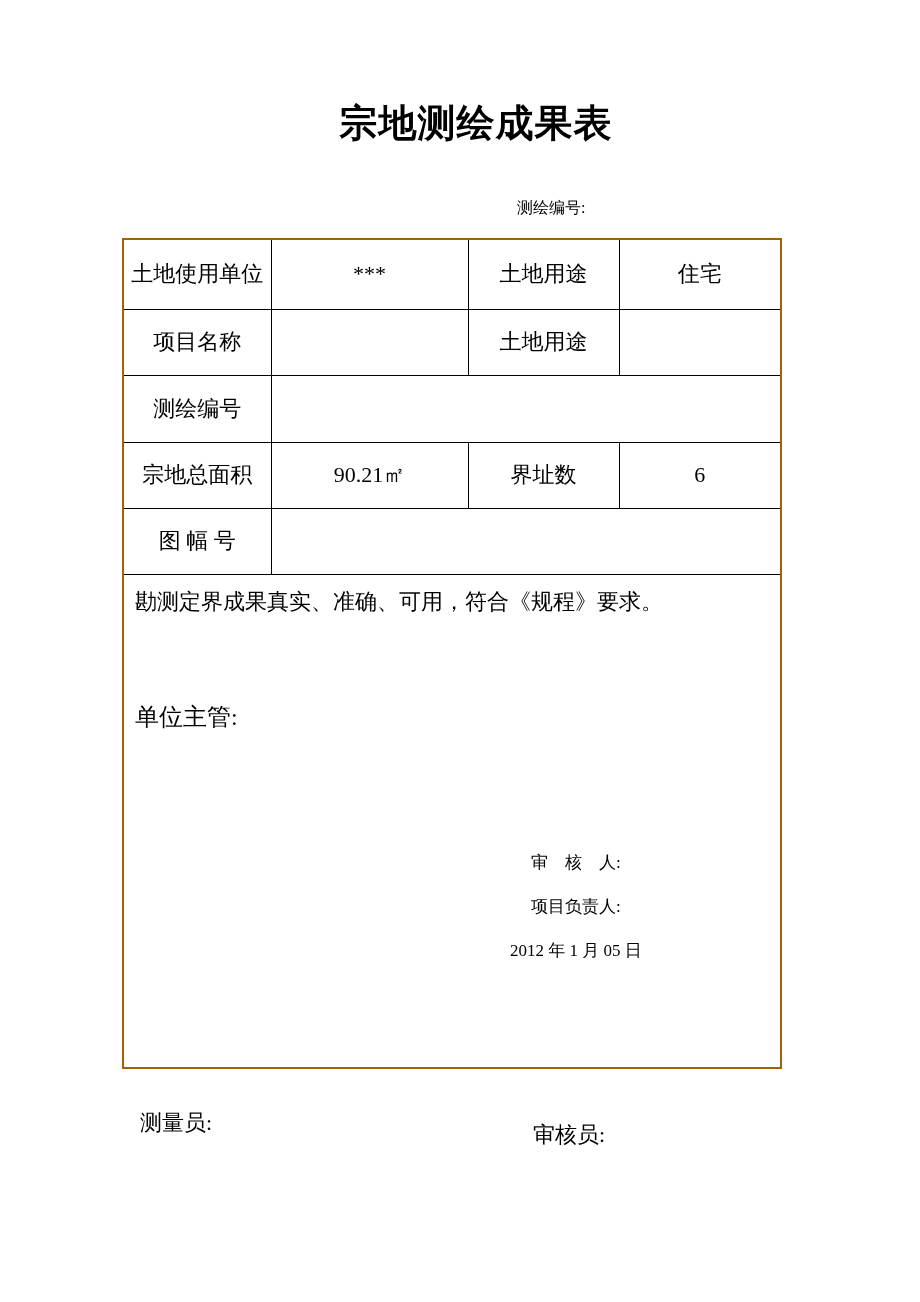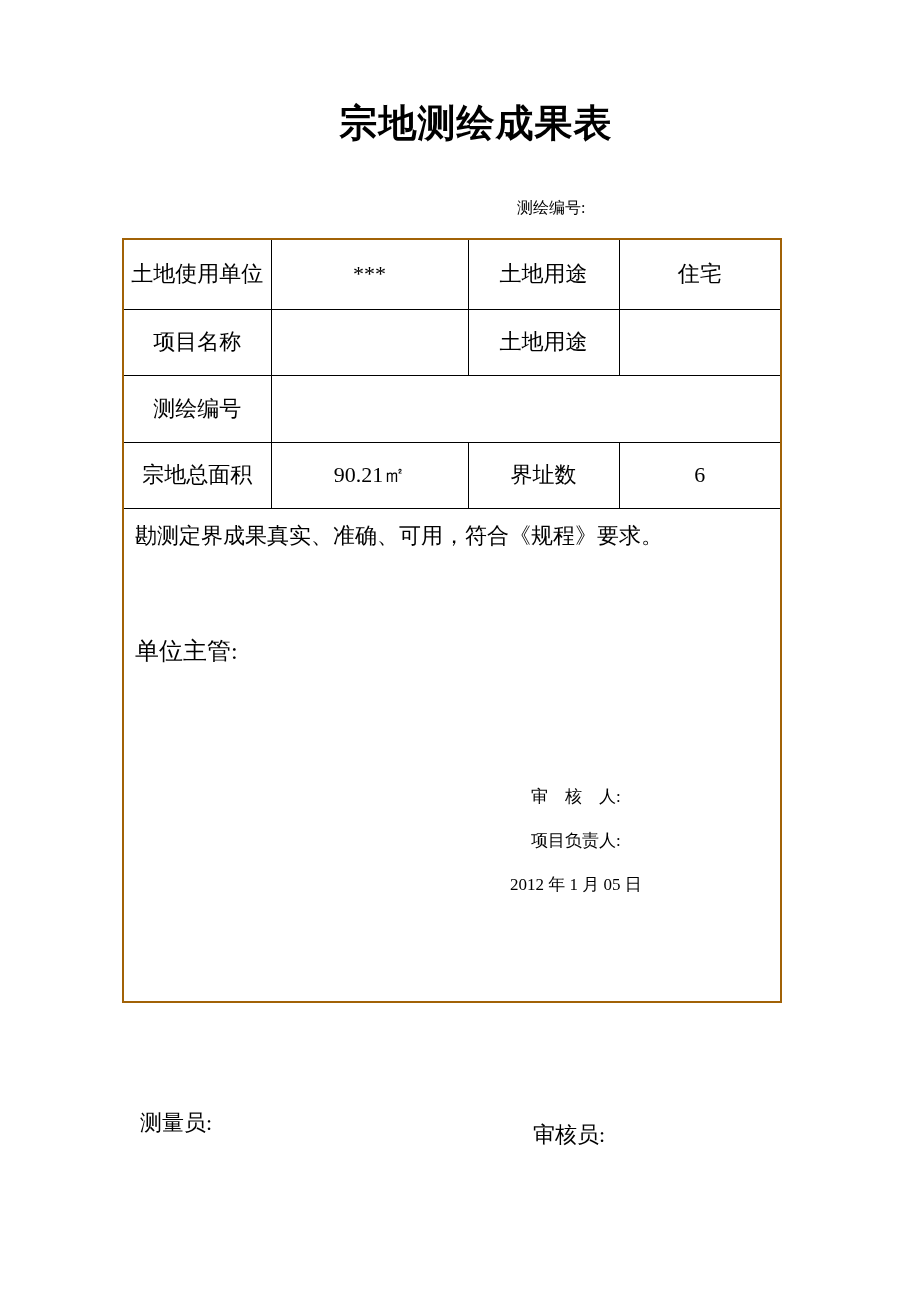--- a/index.html
+++ b/index.html
@@ -128,20 +128,24 @@
   <tr style="height:67px">
     <td>测绘编号</td>
     <td colspan="3"></td>
   </tr>
   <tr style="height:66px">
     <td>宗地总面积</td>
     <td>90.21㎡</td>
     <td>界址数</td>
     <td>6</td>
   </tr>
+  <tr style="height:66px">
+    <td>图 幅 号</td>
+    <td colspan="3"></td>
+  </tr>
   <tr style="height:494px">
     <td colspan="4" class="note-body">
       <div class="statement">勘测定界成果真实、准确、可用，符合《规程》要求。</div>
       <div class="unit-manager">单位主管:</div>
       <div class="sign-block">
         <div>审　核　人:</div>
         <div>项目负责人:</div>
         <div>2012 年 1 月 05 日</div>
       </div>
     </td>

